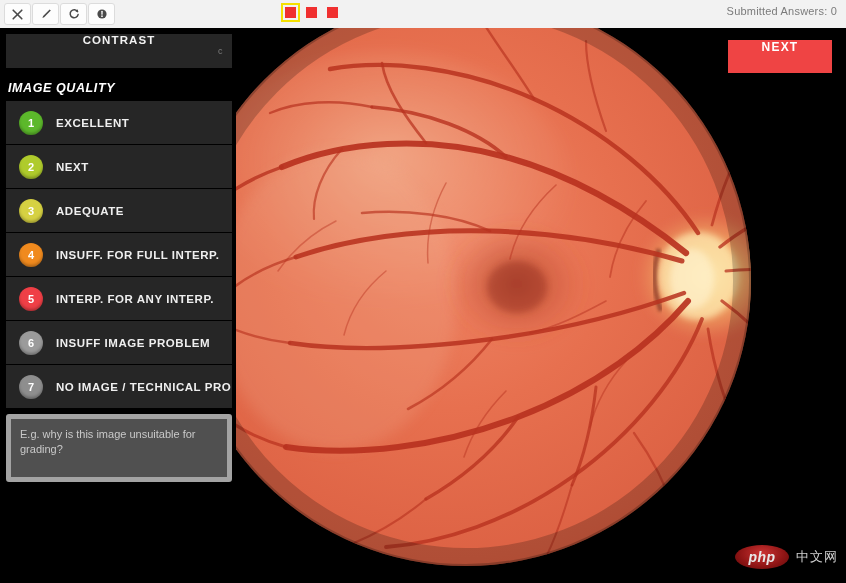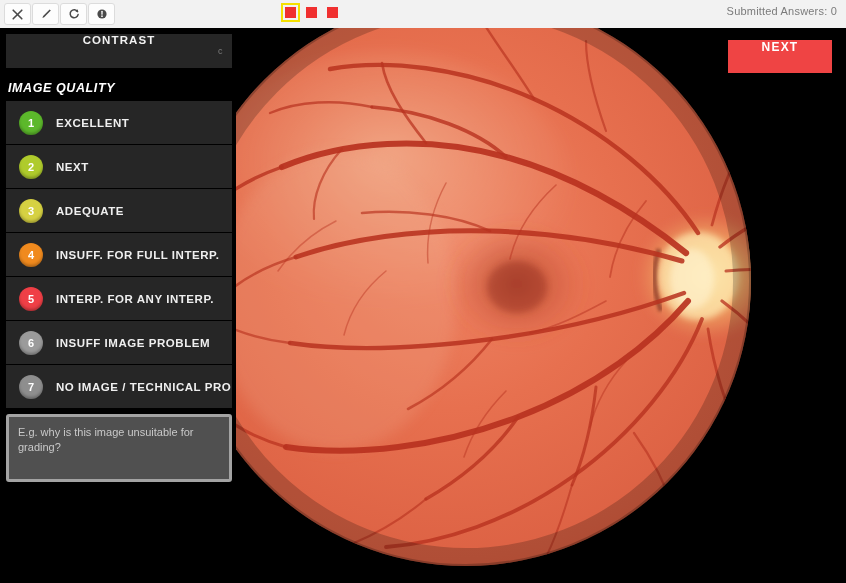--- a/index.html
+++ b/index.html
@@ -87,21 +87,21 @@
   }
   .qlabel {
     margin-left:13px;
     font-size:11.5px; font-weight:bold; color:#efefef; letter-spacing:.55px;
     white-space:nowrap;
   }
 
   #commentsbox {
     margin:6px 4px 0 6px; height:68px;
     background:#505050;
-    border:3px solid #a3a3a3;
+    border:5px solid #a3a3a3;
     border-radius:3px;
     padding:8px 9px;
   }
   #commentsbox .ph {
     font-size:11px; color:#c9c9c9; line-height:15px;
   }
 
   
   #stage {
     position:absolute; left:236px; top:28px;
@@ -357,14 +357,18 @@
           <circle cx="380" cy="310" r="290" fill="none" stroke="#000" stroke-width="46" opacity=".20"></circle>
           <circle cx="380" cy="310" r="290" fill="none" stroke="#000" stroke-width="14" opacity=".22"></circle>
         </g>
       </svg>
     </div>
 
     <div id="nextbtn">
       <span>NEXT</span>
     </div>
 
+    <div id="watermark">
+      <div class="php-oval">php</div>
+      <div class="cn">中文网</div>
+    </div>
   </div>
 </div>
 
 </body></html>

